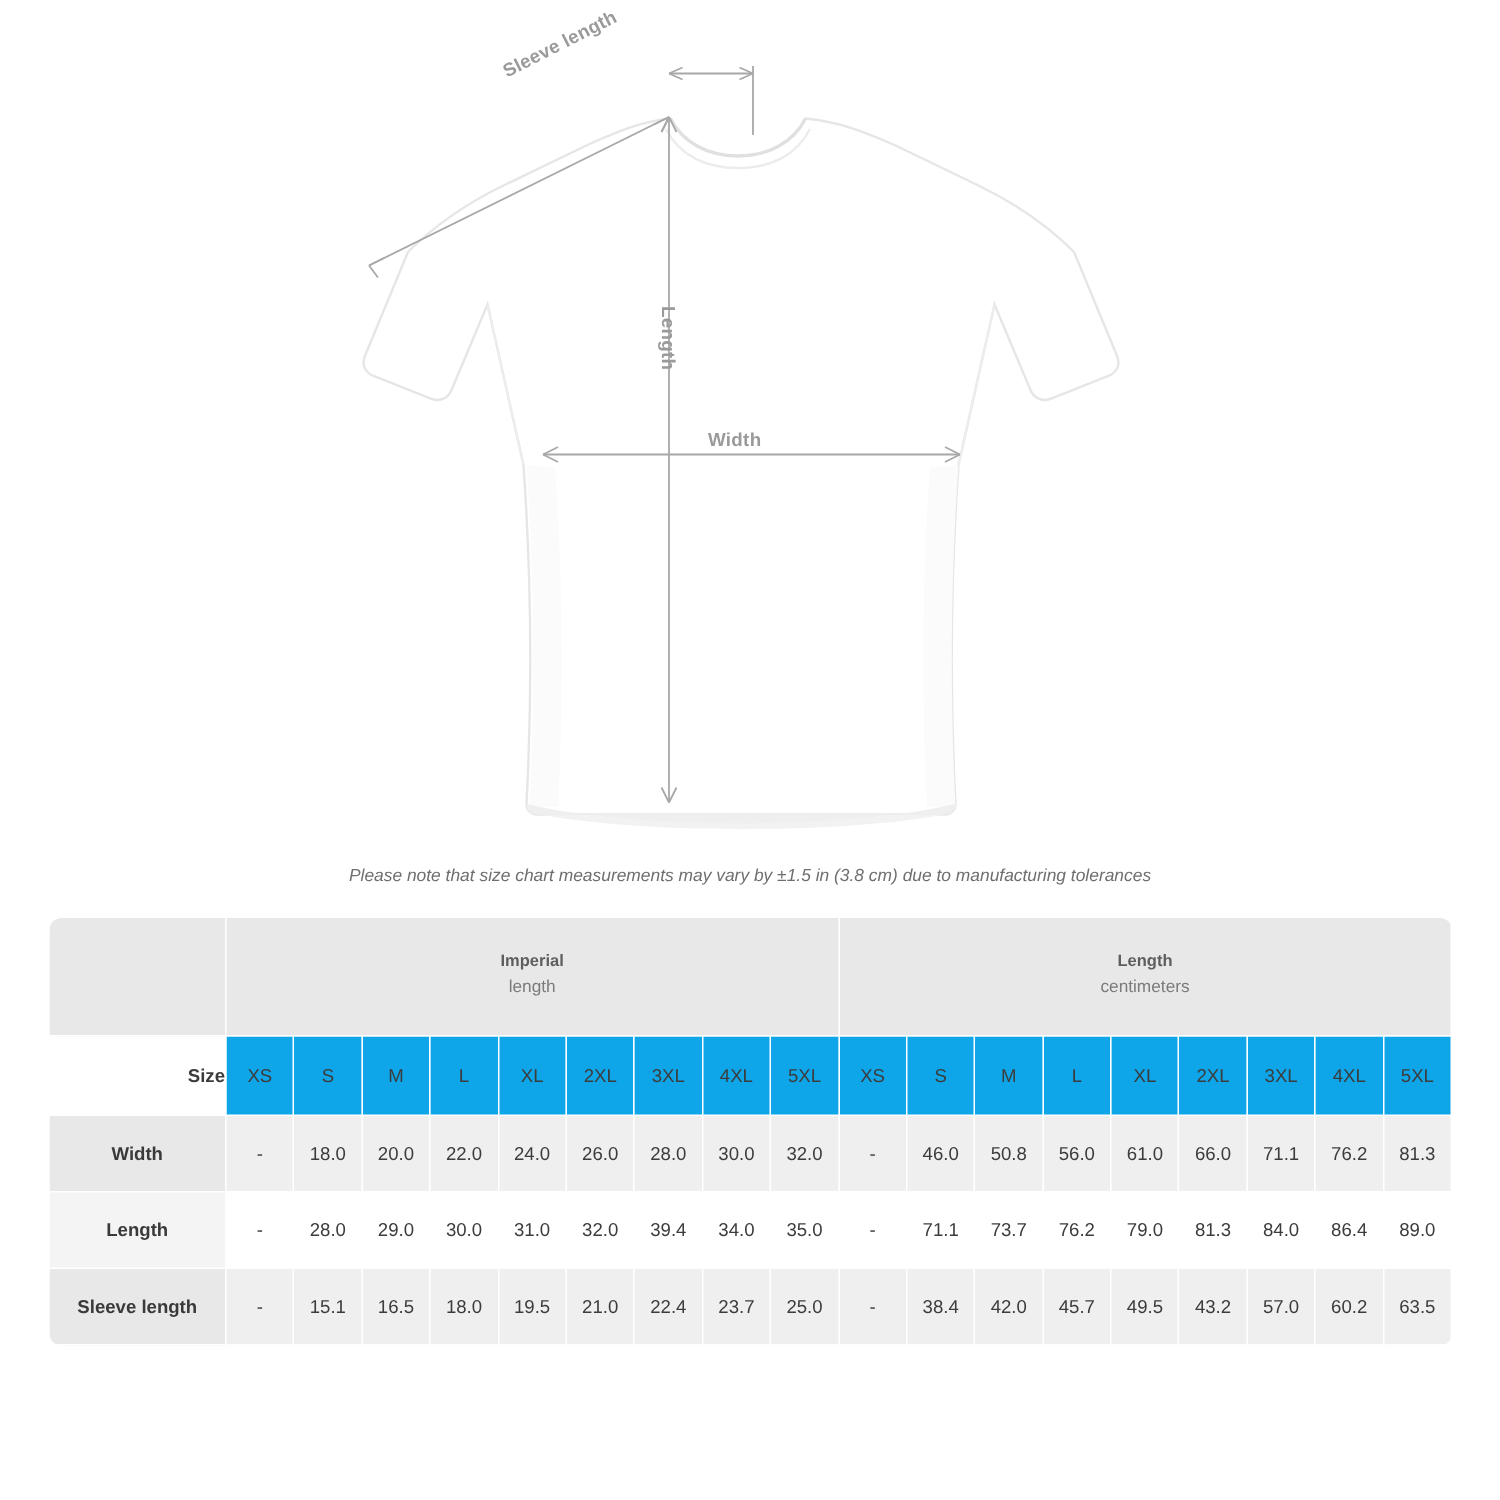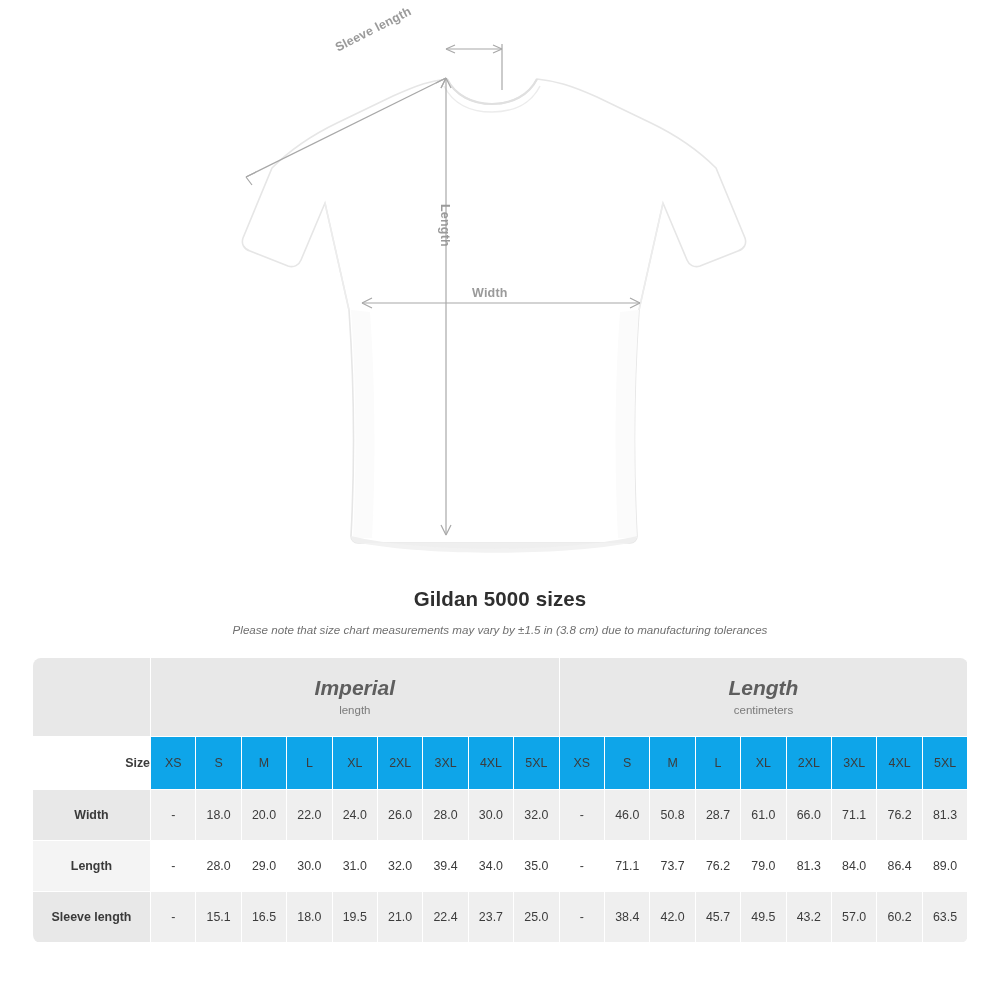--- a/index.html
+++ b/index.html
@@ -95,23 +95,22 @@
   }
   
   .band {
     background: #e8e8e8;
     height: 78px;
     vertical-align: middle;
   }
   .band.first { border-top-left-radius: 8px; }
   .band.last  { border-top-right-radius: 8px; }
   .band-title {
-    font-size: 21px;
-    font-weight: bold;
-    font-style: italic;
+    font-size: 11px;
+    font-weight: bold;
     color: #5e5e5e;
     line-height: 1.25;
   }
   .band-sub {
     font-size: 11.5px;
     color: #7b7b7b;
     font-style: normal;
     font-weight: normal;
     line-height: 1.6;
   }
@@ -224,21 +223,20 @@
         <path d="M 362 303 L 372 298 M 362 303 L 372 308"></path>
         <path d="M 640 303 L 630 298 M 640 303 L 630 308"></path>
       </g>
     </svg>
 
     <div class="dim-label dim-sleeve">Sleeve length</div>
     <div class="dim-label dim-length">Length</div>
     <div class="dim-label dim-width">Width</div>
   </div>
 
-  <div class="chart-title">Gildan 5000 sizes</div>
   <div class="chart-note">Please note that size chart measurements may vary by ±1.5 in (3.8 cm) due to manufacturing tolerances</div>
 
   <div class="table-wrap">
     <table class="size-table">
       <colgroup>
         <col class="labelcol">
         <col class="datacol">
           <col class="datacol">
           <col class="datacol">
           <col class="datacol">
@@ -300,21 +298,21 @@
           <td>20.0</td>
           <td>22.0</td>
           <td>24.0</td>
           <td>26.0</td>
           <td>28.0</td>
           <td>30.0</td>
           <td>32.0</td>
           <td>-</td>
           <td>46.0</td>
           <td>50.8</td>
-          <td>28.7</td>
+          <td>56.0</td>
           <td>61.0</td>
           <td>66.0</td>
           <td>71.1</td>
           <td>76.2</td>
           <td>81.3</td>
         </tr>
 
         <tr class="data-row alt">
           <td class="rowlabel">Length</td>
           <td>-</td>

